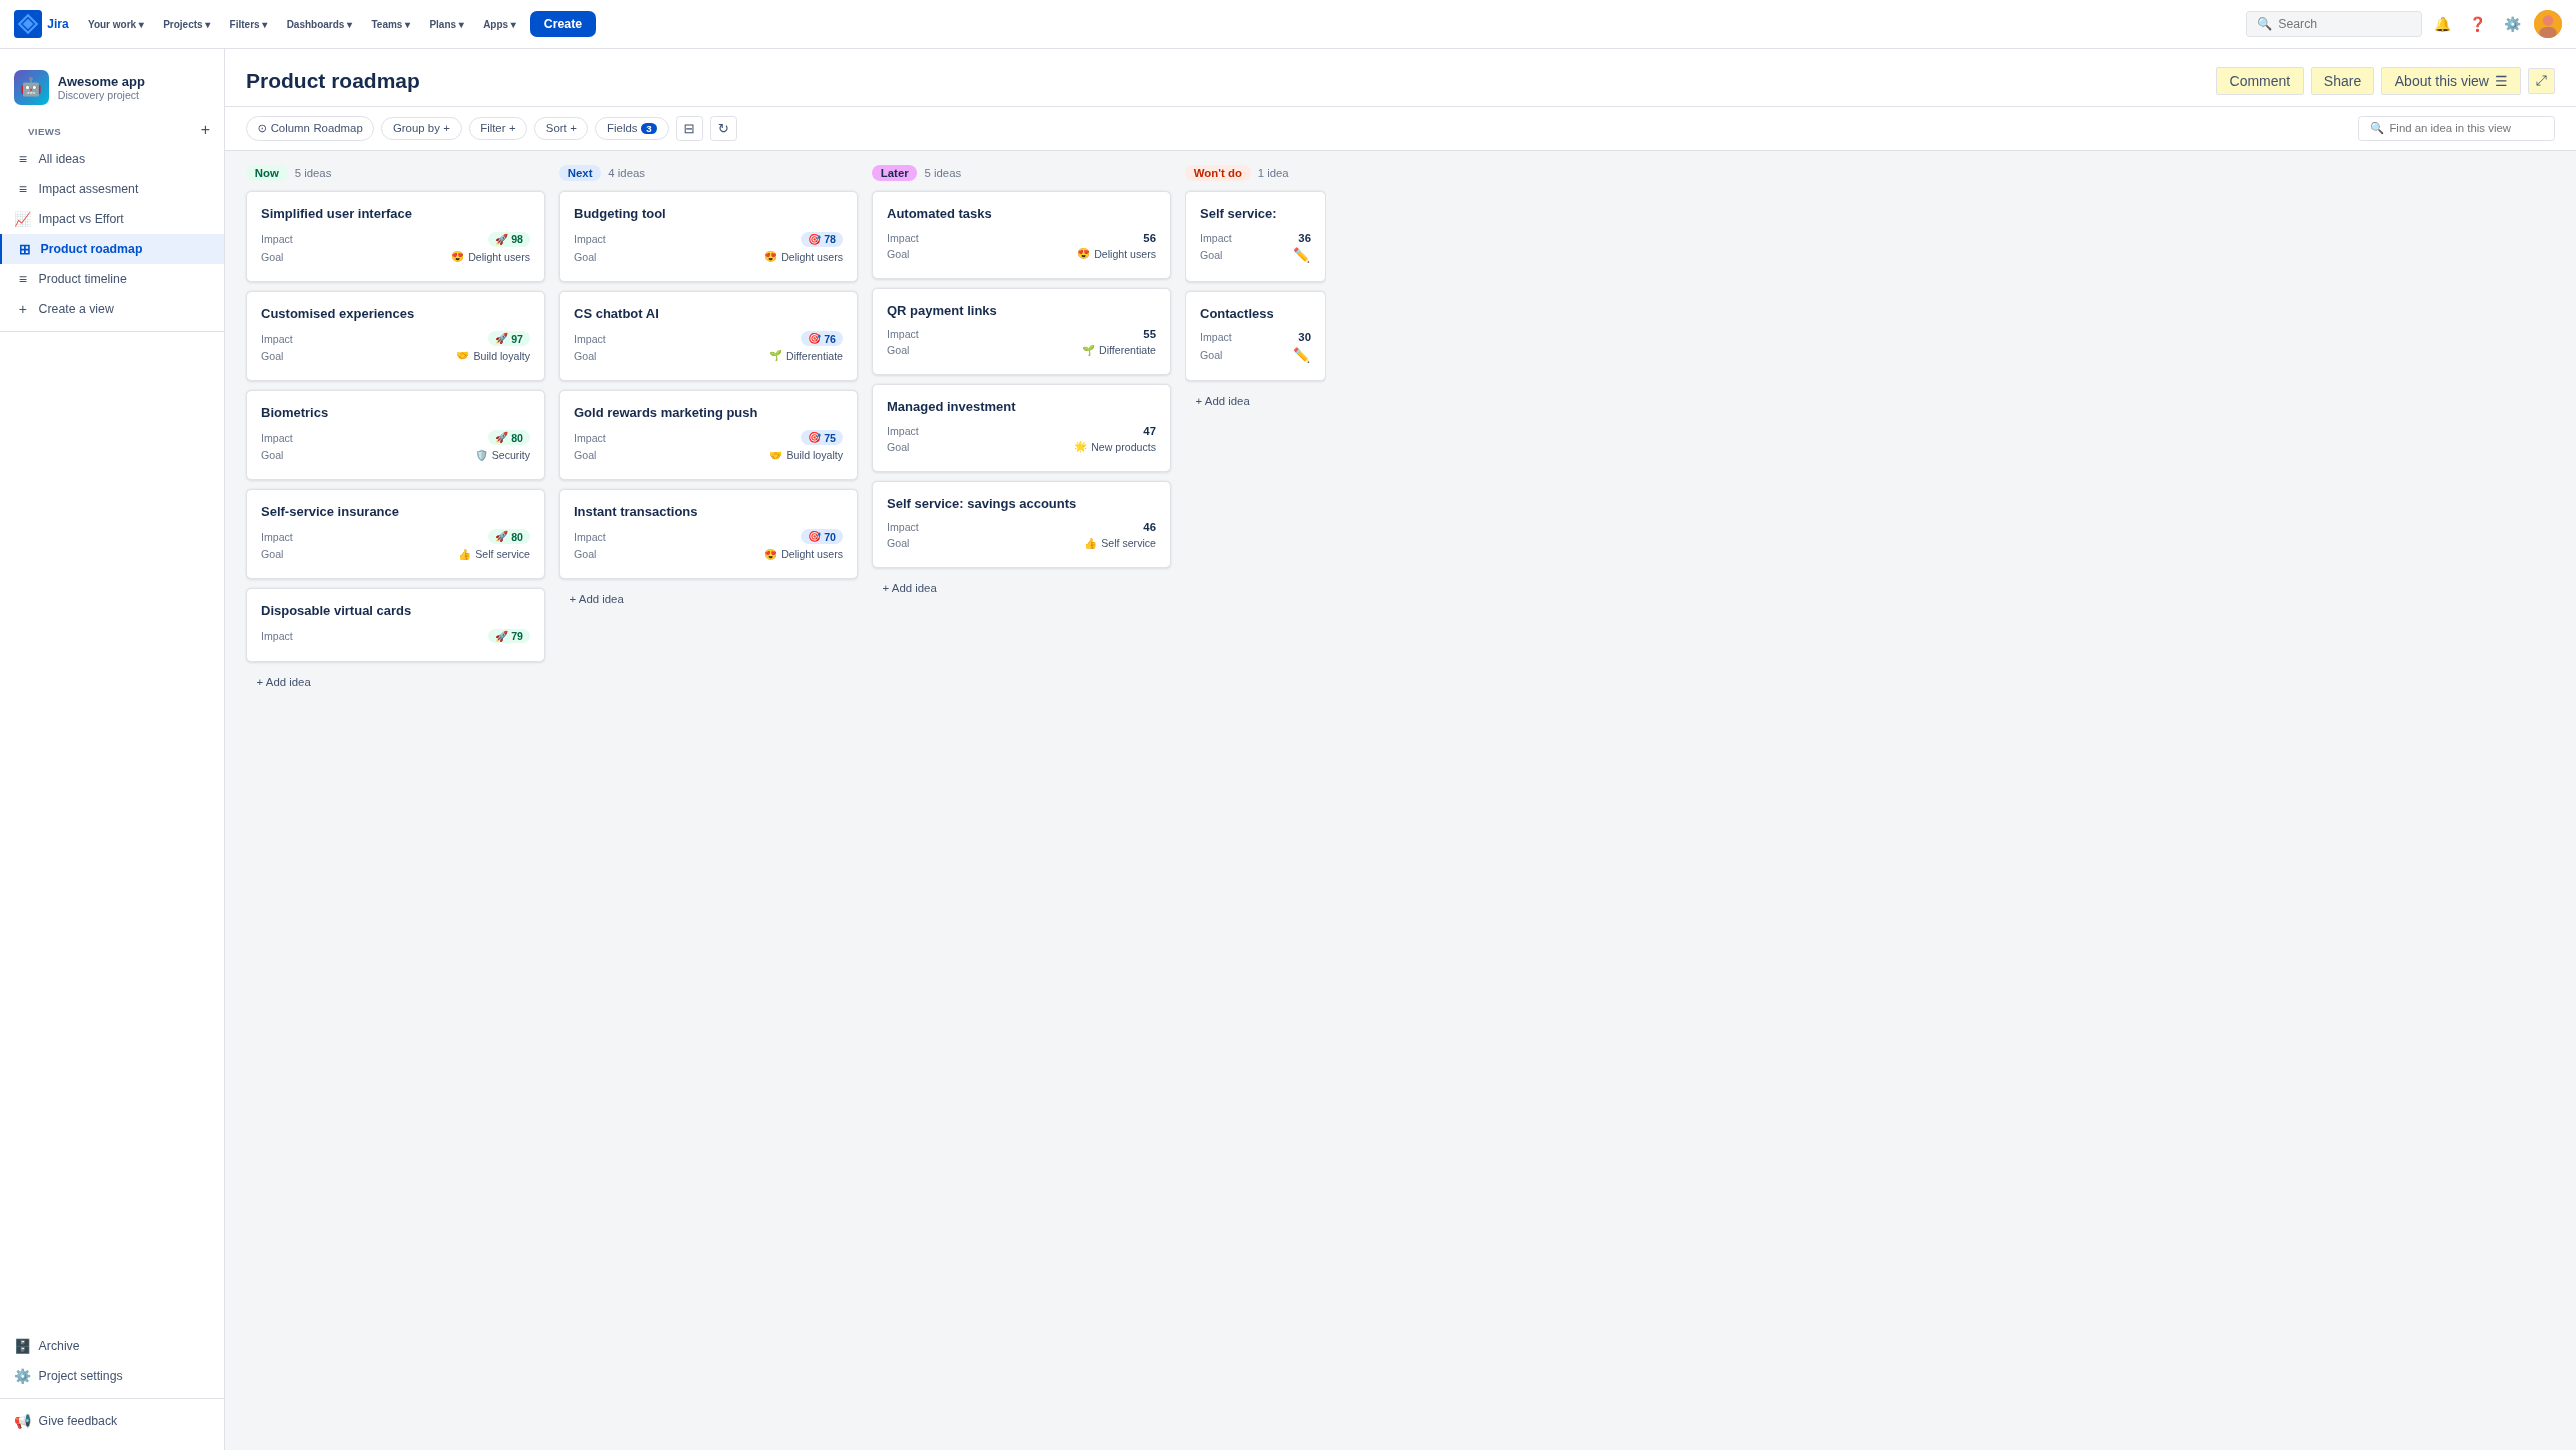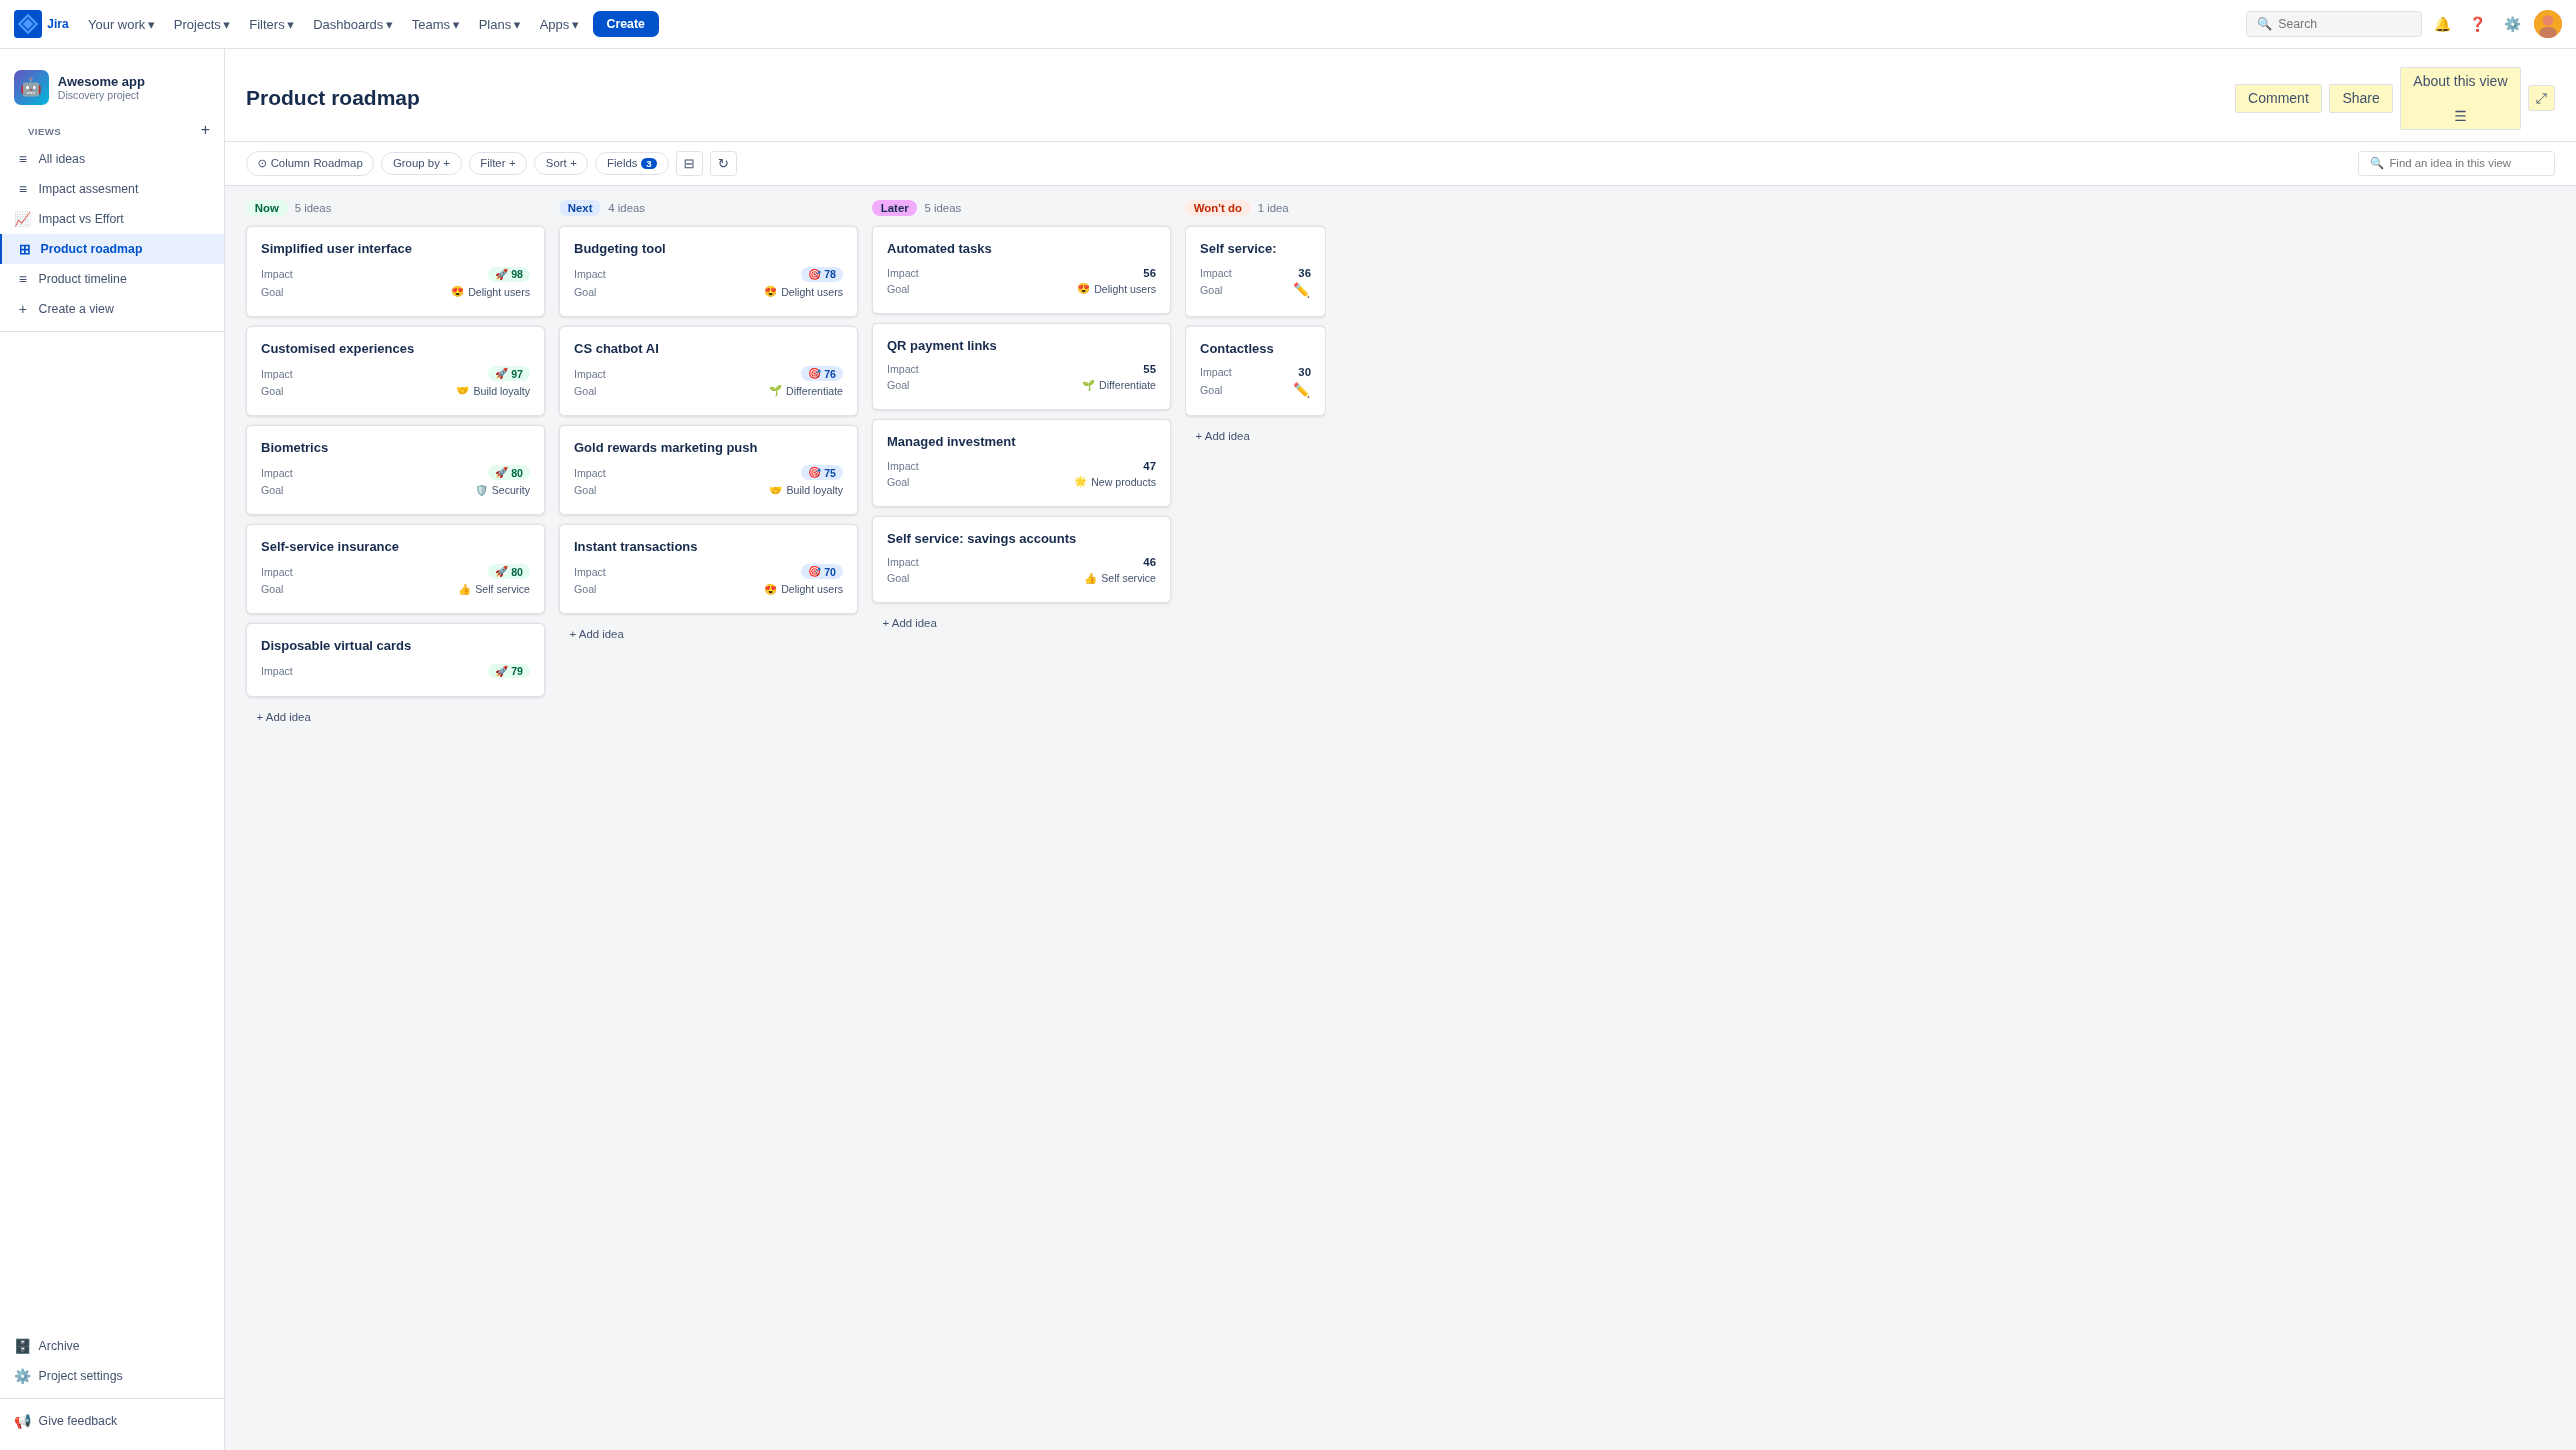--- a/index.html
+++ b/index.html
@@ -9,21 +9,21 @@
     .topnav {
       display: flex; align-items: center; background: #fff; border-bottom: 0.9px solid #dfe1e6;
       padding: 0 14px; height: 49px; gap: 3.5px; position: fixed; top: 0; left: 0; right: 0; z-index: 100;
     }
     .topnav-logo { display: flex; align-items: center; gap: 5.3px; margin-right: 7px; }
     .topnav-logo-icon { width: 28px; height: 28px; }
     .topnav-logo-text { font-size: 12px; font-weight: 700; color: #0052cc; }
     .topnav-nav { display: flex; align-items: center; gap: 1.8px; flex: 1; }
     .topnav-nav-item {
       display: flex; align-items: center; gap: 2.6px; padding: 5.3px 8.8px; border-radius: 3.5px;
-      cursor: pointer; font-size: 13px; font-weight: 400; color: #42526e; white-space: nowrap;
+      cursor: pointer; font-size: 10px; font-weight: 700; color: #42526e; white-space: nowrap;
     }
     .topnav-create {
       background: #0052cc; color: #fff; border: none; border-radius: 7px;
       padding: 6.2px 14px; font-size: 12.3px; font-weight: 600; cursor: pointer; margin-left: 3.5px;
     }
     .topnav-right { display: flex; align-items: center; gap: 7px; margin-left: auto; }
     .search-bar {
       display: flex; align-items: center; gap: 5.3px; background: #f4f5f7; border: 0.9px solid #dfe1e6;
       border-radius: 3.5px; padding: 5.3px 10.6px; width: 176px;
     }
@@ -63,21 +63,21 @@
     .page-header {
       display: flex; align-items: center; justify-content: space-between;
       padding: 17.6px 21px 10.6px; background: #fff; border-bottom: 0.9px solid #dfe1e6;
     }
     .page-title { font-size: 21px; font-weight: 700; color: #172b4d; }
     .page-header-actions { display: flex; align-items: center; gap: 7px; }
     .btn-outline {
       display: flex; align-items: center; gap: 3.5px; padding: 5.3px 12.3px; border: 0.9px solid #dfe1e6;
       border-radius: 2px; background: #fef9c3; cursor: pointer; font-size: 14px; color: #42526e; font-weight: 500;
     }
-    .btn-about { display: flex; align-items: center; gap: 19px; flex-direction: column; }
+    .btn-about { display: flex; align-items: center; gap: 6px; }
 
     
     .toolbar {
       display: flex; align-items: center; gap: 7px; padding: 8.8px 21px;
       background: #fff; border-bottom: 0.9px solid #dfe1e6;
     }
     .toolbar-btn {
       display: flex; align-items: center; gap: 3.5px; padding: 4.4px 10.6px; border: 0.9px solid #dfe1e6;
       border-radius: 17.6px; background: #fff; cursor: pointer; font-size: 11.4px; color: #42526e; font-weight: 500;
     }

